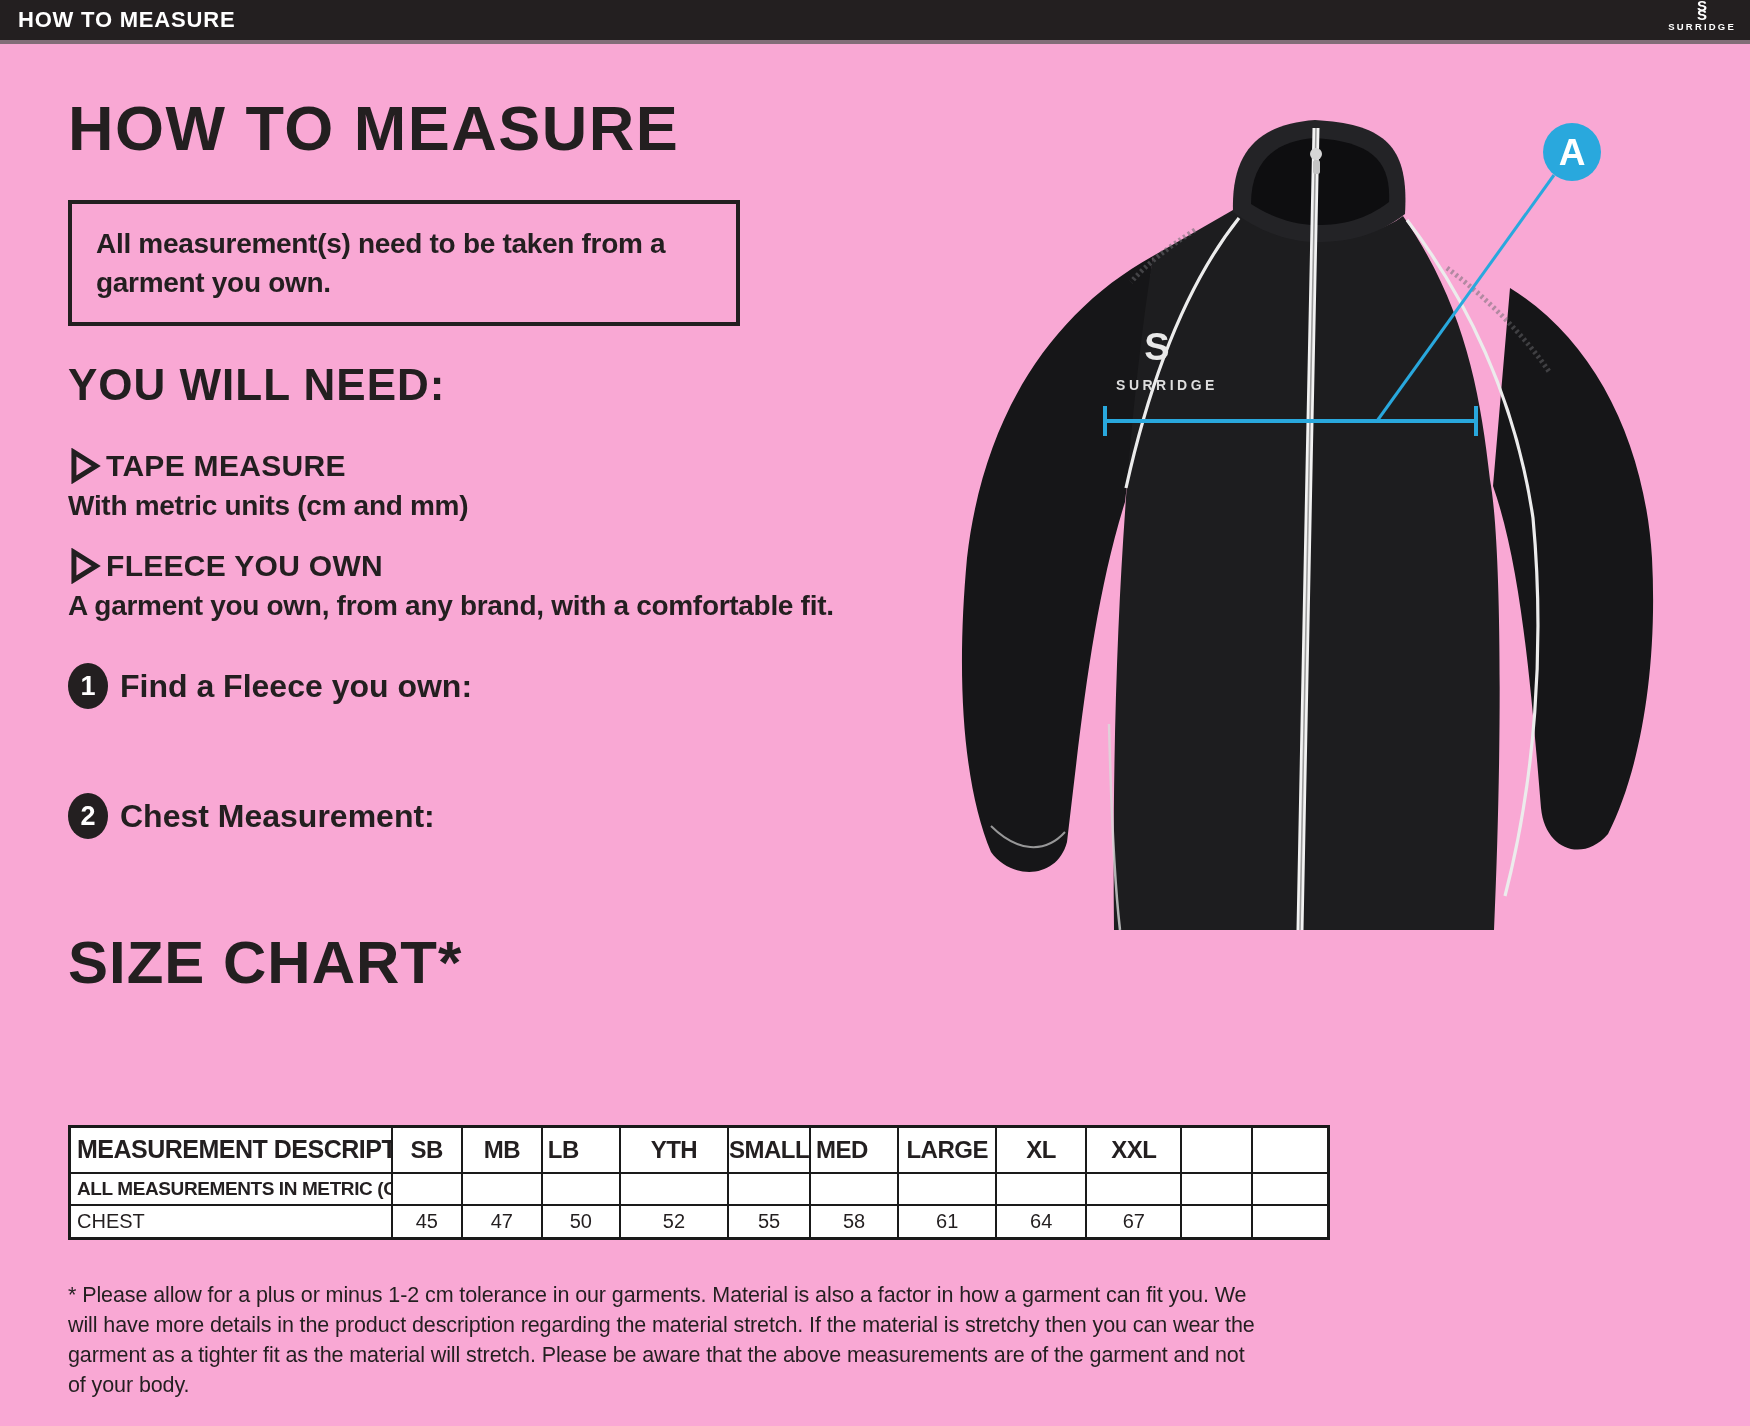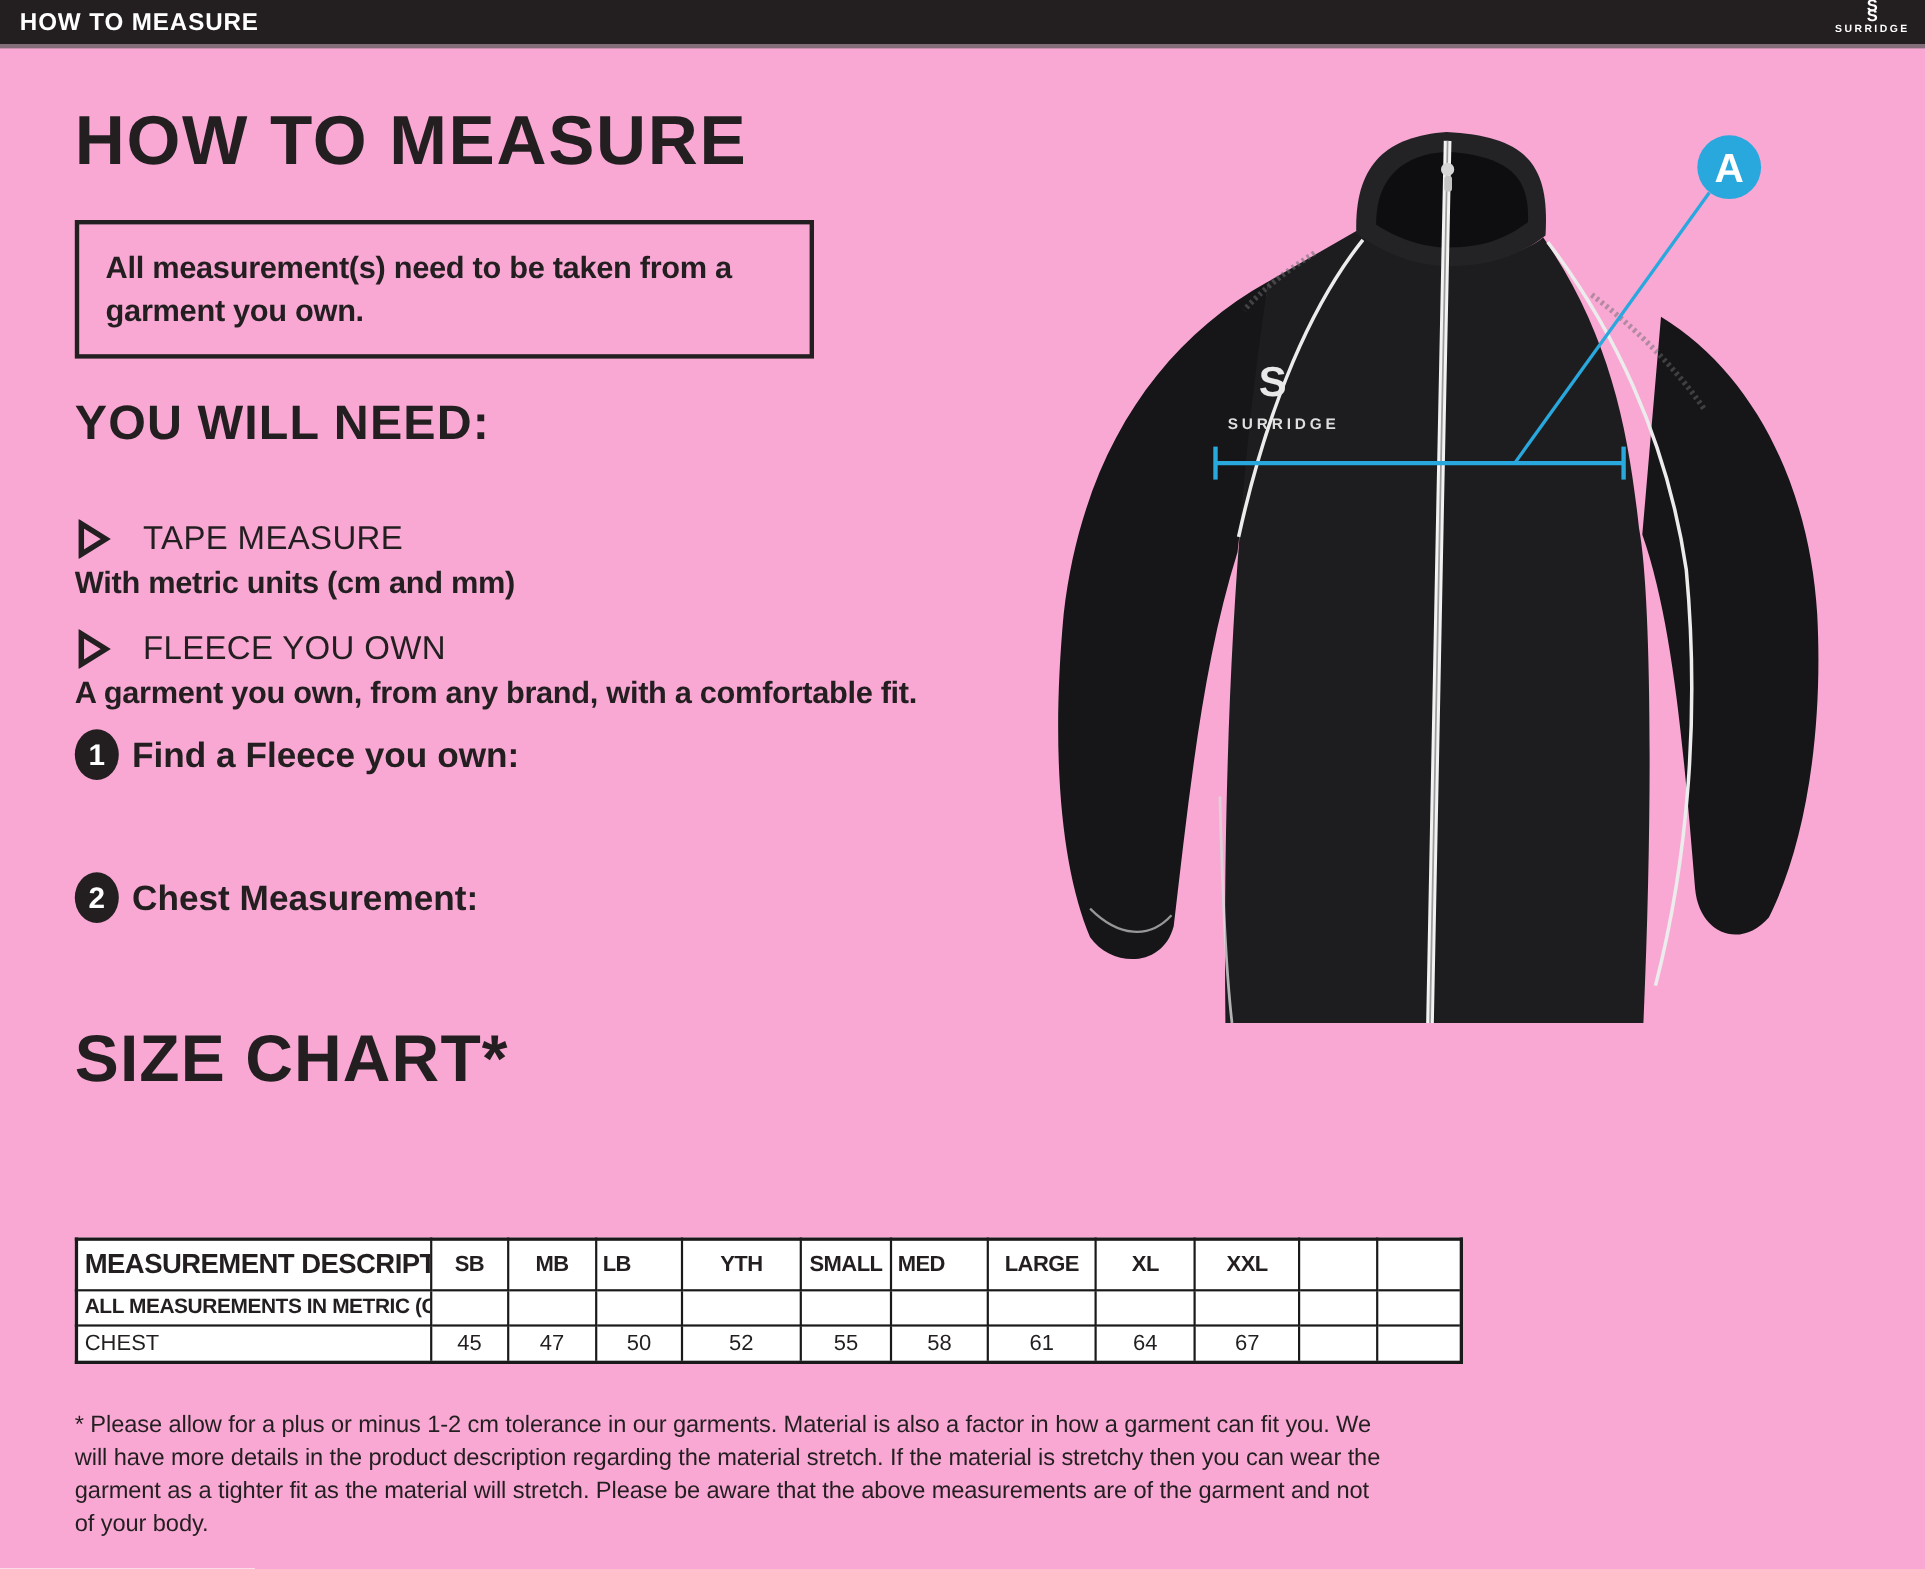--- a/index.html
+++ b/index.html
@@ -14,37 +14,37 @@
   .brand .s-stack { display:flex; flex-direction:column; align-items:center; font-weight:900; font-size:15px; line-height:.62; letter-spacing:0; }
   .brand .brand-name { font-size:9.5px; font-weight:800; letter-spacing:2.2px; margin-top:2px; }
 
   .h1 { left:68px; top:92px; font-size:63px; font-weight:800; letter-spacing:1.5px; color:#231f20; }
 
   .notice-box { left:68px; top:200px; width:672px; border:4px solid #231f20; padding:20px 24px; }
   .notice-box p { font-size:28px; font-weight:800; line-height:1.4; letter-spacing:-.3px; }
 
   .h2 { left:68px; top:360px; font-size:44px; font-weight:800; letter-spacing:1px; }
 
-  .need-item-title { display:flex; align-items:center; gap:28px; font-size:30px; font-weight:400; letter-spacing:.3px;margin-top:24px; }
+  .need-item-title { display:flex; align-items:center; gap:4px; font-size:30px; font-weight:700; letter-spacing:.3px; }
   .tri-icon svg { display:block; }
   .need-desc { font-size:28px; font-weight:700; letter-spacing:-.3px; }
 
   .step-title { display:flex; align-items:center; gap:12px; font-size:32px; font-weight:800; }
   .step-num { width:40px; height:46px; background:#231f20; color:#fff; border-radius:50%;
               display:flex; align-items:center; justify-content:center; font-size:27px; font-weight:800; }
   .step-desc { font-size:23px; font-weight:700; line-height:1.42; letter-spacing:-.2px; max-width:800px; }
 
   .size-chart-head { left:68px; top:928px; display:flex; align-items:flex-end; gap:14px; }
   .size-chart-head .big { font-size:60px; font-weight:800; letter-spacing:1px; }
   .size-chart-head .small { font-size:26px; font-weight:700; padding-bottom:5px; }
 
   table.size-table { left:68px; top:1125px; border-collapse:collapse; table-layout:fixed; width:1262px; background:#fff; }
   table.size-table td { border:2px solid #1a1a1a; overflow:hidden; white-space:nowrap; }
   table.size-table { border:3px solid #1a1a1a; }
-  tr.hdr td { height:46px; font-size:20px; font-weight:800; letter-spacing:-.5px; text-align:center; }
+  tr.hdr td { height:46px; font-size:24px; font-weight:800; letter-spacing:-.5px; text-align:center; }
   tr.hdr td.desc { text-align:left; padding-left:6px; font-size:25px; }
   tr.hdr td.left { text-align:left; padding-left:5px; }
   tr.metric td { height:32px; font-size:19px; font-weight:800; letter-spacing:-.4px; }
   tr.metric td.desc { padding-left:6px; }
   tr.vals td { height:34px; font-size:20px; font-weight:400; text-align:center; }
   tr.vals td.desc { text-align:left; padding-left:6px; }
 
   .footnote { left:68px; top:1280px; width:1190px; font-size:21.5px; font-weight:400; line-height:1.4; letter-spacing:-.1px; color:#231f20; }
 
   .figure { left:895px; top:88px; }

